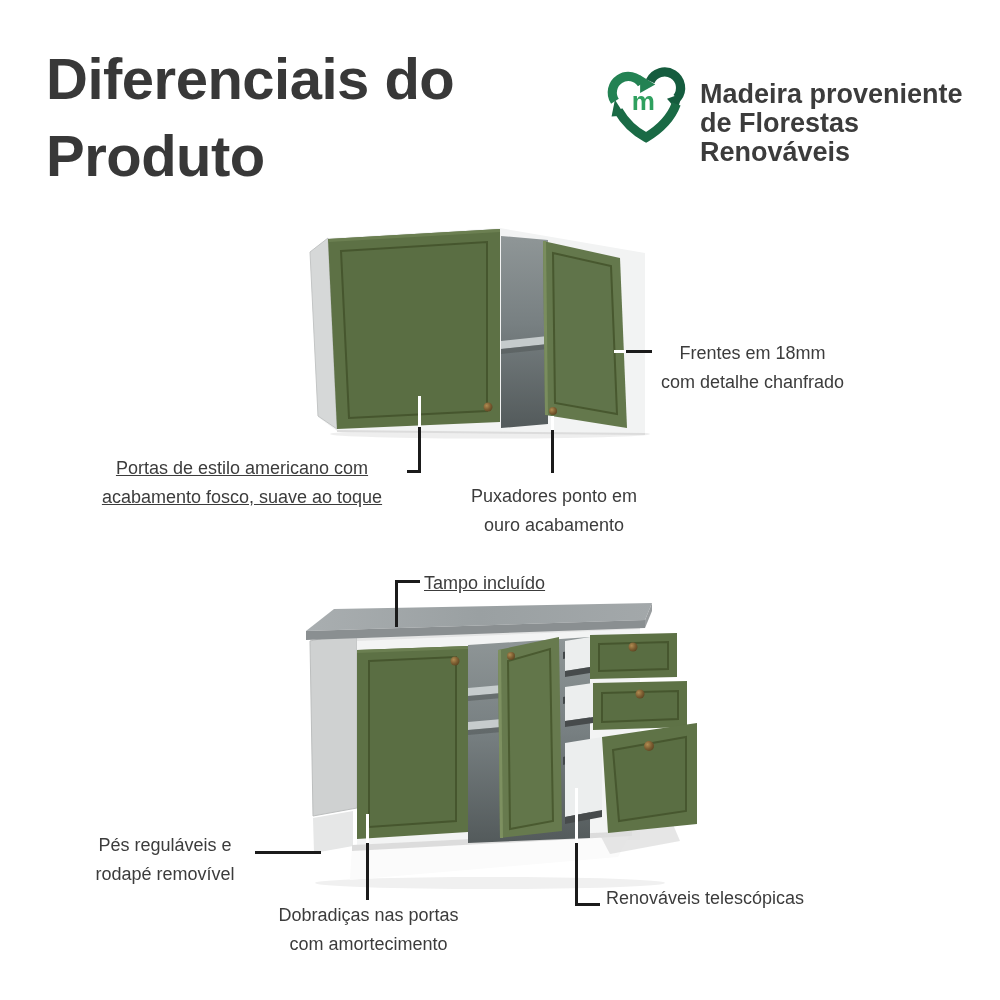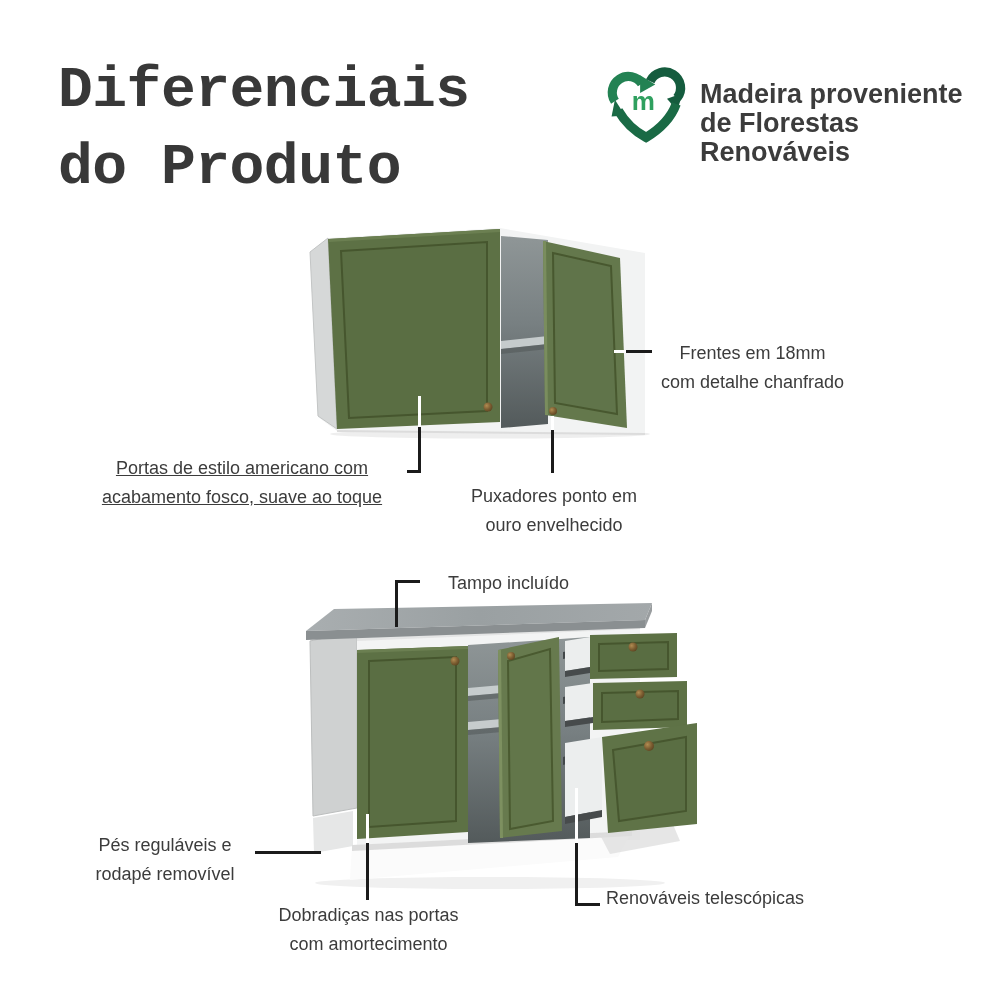--- a/index.html
+++ b/index.html
@@ -15,21 +15,21 @@
   .callout.center{text-align:center;}
   .line{position:absolute;background:#1b1b1b;z-index:5;}
   .line.white{background:#ffffff;}
   svg{position:absolute;z-index:1;}
 </style>
 </head>
 <body>
 
 <div class="canvas">
 
-  <h1 class="title" style="margin:12px;font-family:Liberation Mono, monospace;">Diferenciais do Produto</h1>
+  <h1 class="title" style="margin:0;">Diferenciais do Produto</h1>
 
   <svg class="badge-icon" width="84" height="86" viewBox="0 0 100 100">
     <path d="M 13 48 A 19 19 0 1 1 45 27" fill="none" stroke="#238253" stroke-width="11"></path>
     <polygon points="43,17 61,28 43,38" fill="#238253"></polygon>
     <path d="M 55 24 A 19 19 0 1 1 87 44" fill="none" stroke="#155c3e" stroke-width="11"></path>
     <polygon points="94,38 87,59 75,45" fill="#155c3e"></polygon>
     <path d="M 86 51 C 79 70, 65 82, 50 91 C 37 84, 25 73, 17 59" fill="none" stroke="#1a6a45" stroke-width="11"></path>
     <polygon points="9,66 25,65 13,46" fill="#1a6a45"></polygon>
     <text x="33" y="58" font-size="31" font-weight="bold" fill="#2fa05f" font-family="Liberation Sans, sans-serif">m</text>
   </svg>
@@ -158,23 +158,23 @@
   <div class="line" style="left:575px;top:843px;width:3px;height:63px;"></div>
   <div class="line" style="left:577px;top:903px;width:23px;height:3px;"></div>
 
   <div class="callout center" style="left:625px;top:339px;width:255px;">Frentes em 18mm
 com detalhe chanfrado</div>
 
   <div class="callout center" style="left:52px;top:454px;width:380px;text-decoration:underline;">Portas de estilo americano com
 acabamento fosco, suave ao toque</div>
 
   <div class="callout center" style="left:443px;top:482px;width:222px;">Puxadores ponto em
-ouro envelhecido</div>
+ouro acabamento</div>
 
-  <div class="callout" style="left:448px;top:569px;width:260px;">Tampo incluído</div>
+  <div class="callout" style="left:424px;top:569px;width:260px;text-decoration:underline;">Tampo incluído</div>
 
   <div class="callout center" style="left:246px;top:901px;width:245px;">Dobradiças nas portas
 com amortecimento</div>
 
   <div class="callout center" style="left:58px;top:831px;width:214px;">Pés reguláveis e
 rodapé removível</div>
 
   <div class="callout" style="left:606px;top:884px;width:270px;">Renováveis telescópicas</div>
 
 </div>

